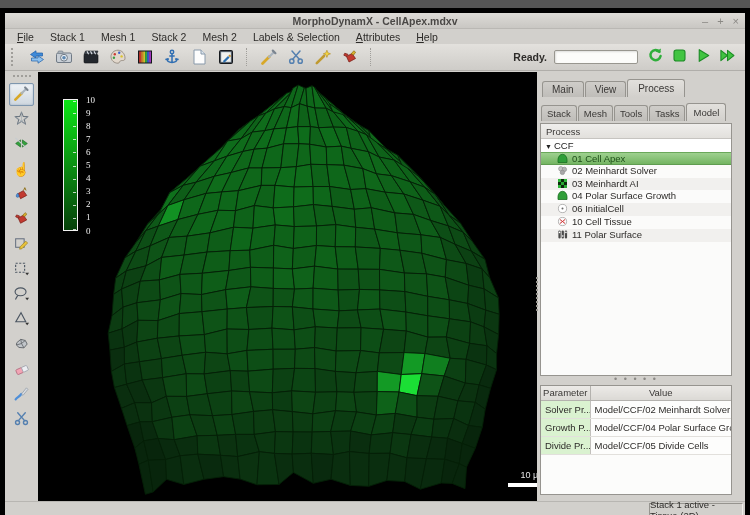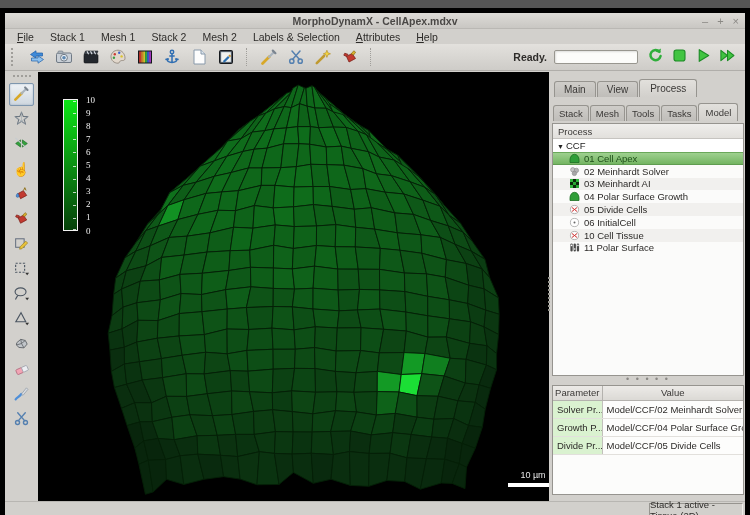--- a/index.html
+++ b/index.html
@@ -49,38 +49,38 @@
   #mesh { position:absolute; left:0; top:0; }
   #colorbar { position:absolute; left:25px; top:27px; width:70px; height:145px; }
   #colorbar-bar { position:absolute; left:0; top:0; width:15px; height:132px;
     border:1px solid #f2f2f2; }
   .cb-tick-mark { position:absolute; right:1px; width:3px; height:1px; background:rgba(255,255,255,.75); }
   .cb-tick { position:absolute; left:23px; width:20px; font-size:9px; color:#f2f2f2; line-height:10px;font-family:Liberation Serif, serif; }
   #scalebar { position:absolute; left:468px; top:398px; width:54px; text-align:center; }
   #scalebar .sb-label { color:#e6e6e6; font-size:9px; margin-bottom:3px; }
   #scalebar .sb-line { height:4px; background:#fff; margin:0 2px; }
   
-  #rightpanel { position:absolute; left:544px; top:59px; width:198px; bottom:17px;
+  #rightpanel { position:absolute; left:532px; top:59px; width:198px; bottom:17px;
     background:#d2d0cc; }
   #panel-grip { position:absolute; left:-1px; top:205px; height:34px; border-left:2px dotted #98968f; }
   .main-tabs { position:absolute; top:4px; left:5px; display:flex; align-items:flex-end; height:21px; }
   .sub-tabs  { position:absolute; top:30px; left:4px; display:flex; align-items:flex-end; height:19px; }
   .tab { border:1px solid #96948f; border-bottom:0; border-radius:3px 3px 0 0;
     background:linear-gradient(#cfcdc9,#bfbdb9); padding:2px 9px 2px; margin-right:1px;
     font-size:10px; color:#3a3836; position:relative; }
   .tab.active { background:linear-gradient(#e2e0dc,#d2d0cc); padding:3px 10px 3px; z-index:2; }
   .sub-tabs .tab { font-size:9.5px; padding:2px 5px; }
   .sub-tabs .tab.active { padding:3px 6px; }
   #tree { position:absolute; top:51px; left:3px; right:3px; height:253px;
     border:1px solid #96948f; background:#fbfbfa; overflow:hidden; }
   #tree-header { height:15px; line-height:15px; background:linear-gradient(#efeeec,#e2e0dc);
     border-bottom:1px solid #c6c4c0; padding-left:5px; font-size:9.5px; color:#3a3836; }
   .tree-root { height:13px; line-height:13px; font-size:9.5px; padding-left:4px; color:#222; background:#fff; }
   .tree-root .arrow { font-size:7px; margin-right:2px; }
-  .tree-row { height:12.8px; display:flex; align-items:center; padding-left:16px; font-size:9.5px; color:#2c2a28; }
+  .tree-row { height:12.8px; display:flex; padding-left:16px; font-size:9.5px; color:#2c2a28; }
   .tree-row:nth-child(odd) { background:#f1f0ee; }
   .tree-row svg { margin-right:4px; flex:none; }
   .tree-row.selected { background:linear-gradient(#9ed08f,#74b562); color:#1f4f1a;
     border-top:1px solid #6aa85a; border-bottom:1px solid #5f9c50; }
   #splitter { position:absolute; top:305px; left:3px; right:3px; height:7px;
     text-align:center; color:#8a8884; font-size:9px; line-height:5px; letter-spacing:2px; }
   #ptable { position:absolute; top:313px; left:3px; right:3px; bottom:6px;
     border:1px solid #96948f; background:#fcfcfb; }
   #ptable table { border-collapse:collapse; width:100%; table-layout:fixed; }
   #ptable th { height:14px; background:linear-gradient(#eceae7,#dbd9d5);
@@ -813,27 +813,20 @@
             <span>03 Meinhardt AI</span>
           </div>
           <div class="tree-row">
             <svg width="11" height="11" viewBox="0 0 11 11">
               <path d="M5.5 1.3 C8.4 1.3 10 4.3 10 6.8 L10 9.5 L1 9.5 L1 6.8 C1 4.3 2.6 1.3 5.5 1.3 z" fill="#2f9e38" stroke="#1c6e22" stroke-width=".8"></path>
             </svg>
             <span>04 Polar Surface Growth</span>
           </div>
           <div class="tree-row">
             <svg width="11" height="11" viewBox="0 0 11 11">
-              <circle cx="5.5" cy="5.5" r="4.1" fill="#fafafa" stroke="#999" stroke-width=".7"></circle>
-              <path d="M2.8 3.4 L8.2 7.6 M8.2 3.4 L2.8 7.6" stroke="#d03030" stroke-width="1"></path>
-            </svg>
-            <span>05 Divide Cells</span>
-          </div>
-          <div class="tree-row">
-            <svg width="11" height="11" viewBox="0 0 11 11">
               <circle cx="5.5" cy="5.5" r="4.1" fill="#fff" stroke="#999" stroke-width=".7"></circle>
               <circle cx="5.5" cy="5.5" r="1" fill="#666"></circle>
             </svg>
             <span>06 InitialCell</span>
           </div>
           <div class="tree-row">
             <svg width="11" height="11" viewBox="0 0 11 11">
               <circle cx="5.5" cy="5.5" r="4.1" fill="#fafafa" stroke="#999" stroke-width=".7"></circle>
               <path d="M2.8 3.4 L8.2 7.6 M8.2 3.4 L2.8 7.6" stroke="#d03030" stroke-width="1"></path>
             </svg>

